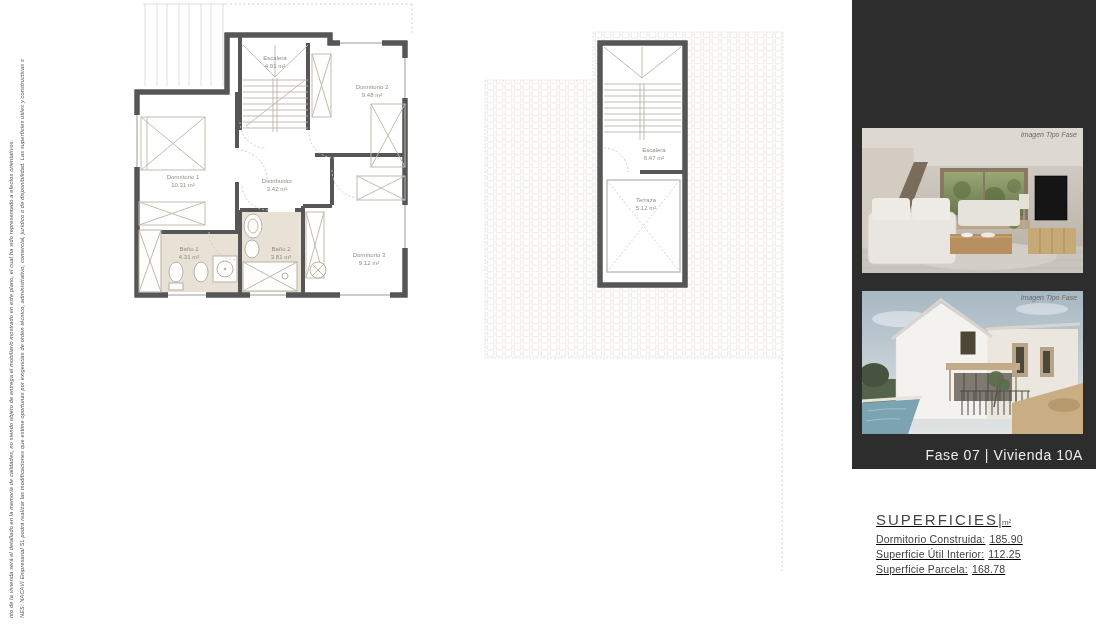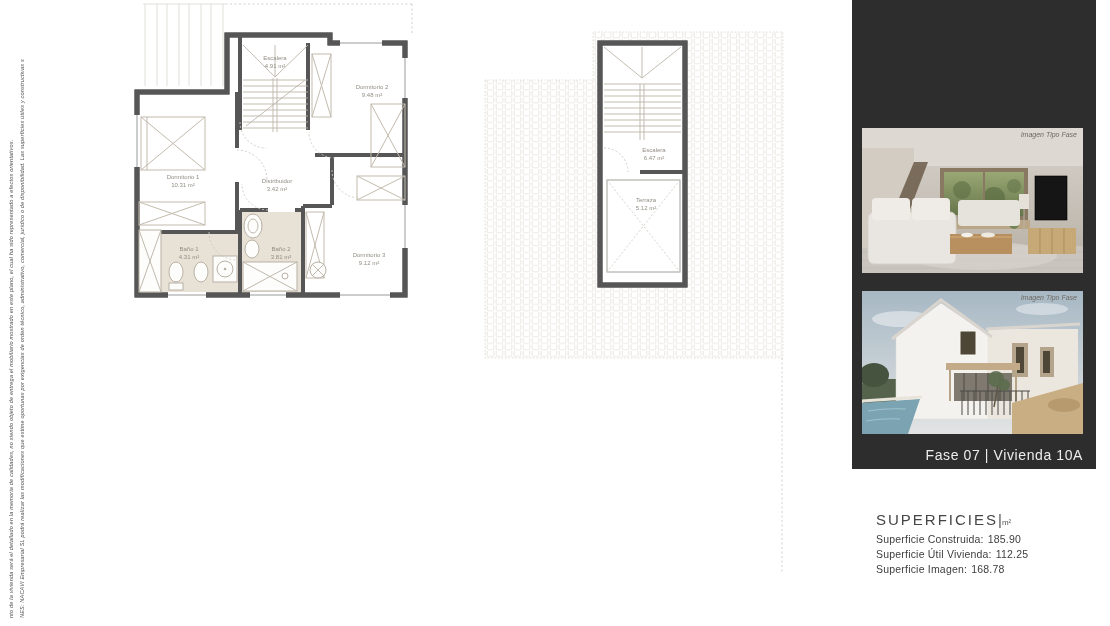--- a/index.html
+++ b/index.html
@@ -42,21 +42,21 @@
   #photo2{top:291px;height:143px;}
   .photo-caption{
     position:absolute;top:3px;right:6px;font-size:7px;font-style:italic;color:#6e6961;
   }
   .fase-title{
     position:absolute;top:447px;right:13px;
     font-size:14px;color:#ededed;letter-spacing:.6px;
   }
   .sup-box{
     position:absolute;left:11px;top:503px;width:222px;height:81px;background:#ffffff;
-    box-sizing:border-box;padding:8px 12px 0 13px;
+    box-sizing:border-box;padding:8px 12px 0 13px;text-decoration:underline;
   }
   .sup-heading{font-size:15px;letter-spacing:2px;color:#454545;margin-bottom:4px;}
   .sup-sep{letter-spacing:0;color:#555;}
   .sup-unit{font-size:8px;letter-spacing:0;color:#555;}
   .sup-row{font-size:10.5px;color:#3e3e3e;line-height:15px;letter-spacing:.2px;}
   .sup-row .val{margin-left:4px;text-align:right;}
 </style>
 </head>
 <body>
 
@@ -310,19 +310,19 @@
         <circle cx="134" cy="88" r="8" fill="#5c6b4c" opacity=".9"></circle>
         <circle cx="142" cy="94" r="6" fill="#5c6b4c" opacity=".9"></circle>
       </svg>
       <span class="photo-caption">Imagen Tipo Fase</span>
     </div>
 
     <div class="fase-title">Fase 07 |  Vivienda 10A</div>
 
     <div class="sup-box">
       <div class="sup-heading"><span>SUPERFICIES</span><span class="sup-sep">|</span><span class="sup-unit">m²</span></div>
-      <div class="sup-row"><span>Superficie Construida:</span><span class="val">185.90</span></div>
-      <div class="sup-row"><span>Superficie Útil Vivienda:</span><span class="val">112.25</span></div>
-      <div class="sup-row"><span>Superficie Imagen:</span><span class="val">168.78</span></div>
+      <div class="sup-row"><span>Dormitorio Construida:</span><span class="val">185.90</span></div>
+      <div class="sup-row"><span>Superficie Útil Interior:</span><span class="val">112.25</span></div>
+      <div class="sup-row"><span>Superficie Parcela:</span><span class="val">168.78</span></div>
     </div>
   </div>
 
 </div>
 
 </body></html>

